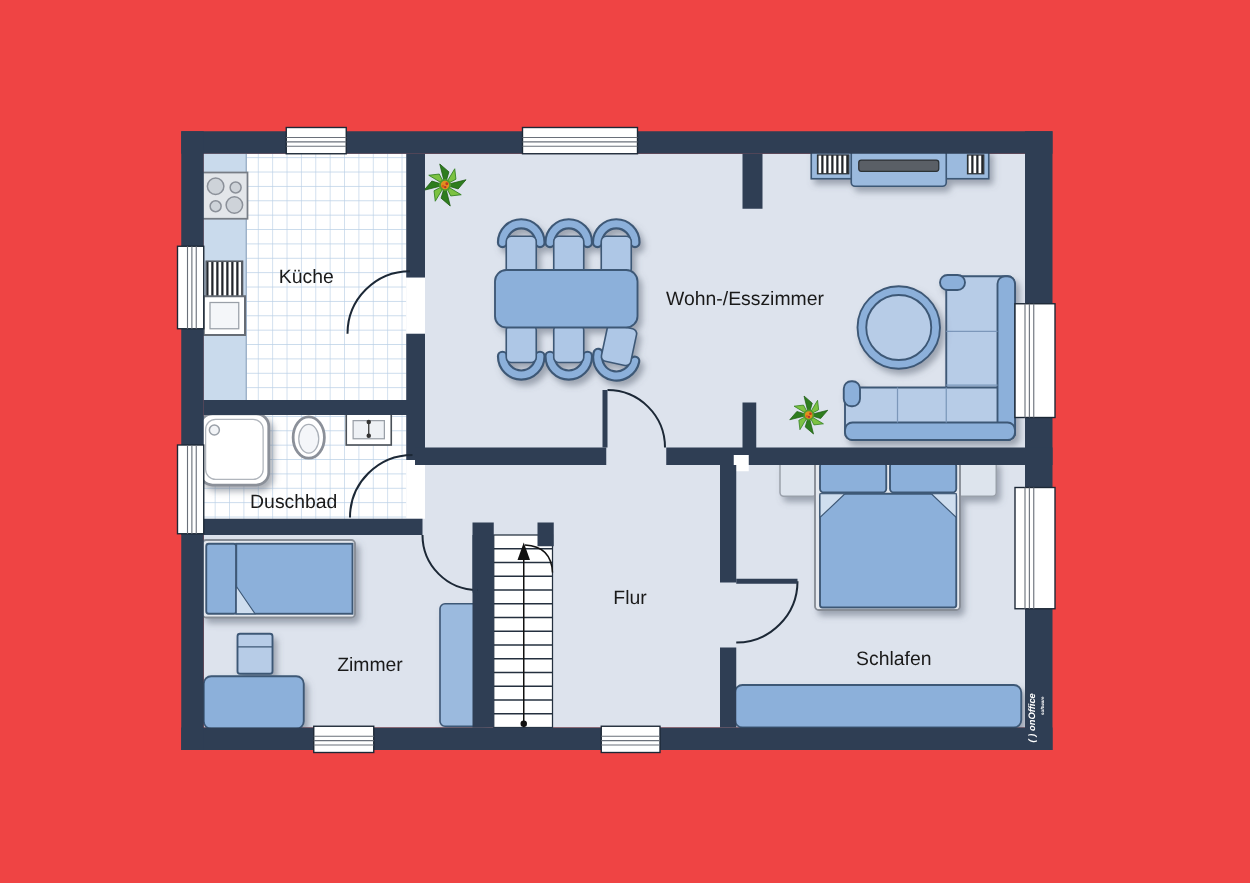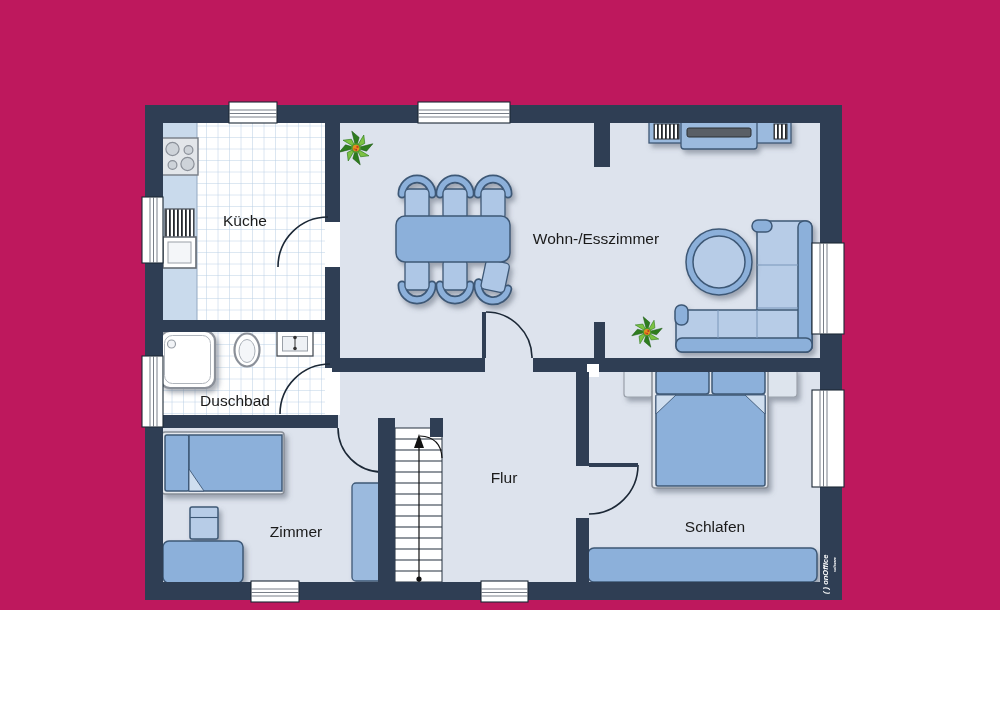--- a/index.html
+++ b/index.html
@@ -1,16 +1,16 @@
 <!DOCTYPE html>
 <html style="--wall: #2f3e54; --floor: #dde3ed; --tile-line: #b9cfe6; --furn: #8cb0da; --furn-light: #b7cce7; --furn-mid: #9bbade; --furn-border: #3e5876; --counter: #c9daec; --outline: #1c2836; --fixture-border: #8b9099; --label-color: #1a1a1a; --plant-green-dark: #2e7d1e; --plant-green-light: #7cc242; --plant-center: #e2901e;"><head>
 <meta charset="utf-8">
 <style>
   html,body{margin:0;padding:0;background:#ffffff;}
-  .page{position:relative;width:1000px;height:610px;background:#be185d;overflow:hidden;
+  .page{position:relative;width:1000px;height:706px;background:#ef4444;overflow:hidden;
         font-family:"Liberation Sans",sans-serif;}
   svg{display:block}
   .wall{fill:var(--wall)}
   .floor{fill:var(--floor)}
   .gapfill{fill:#ffffff}
   .arc{fill:none;stroke:var(--outline);stroke-width:1.6}
   .leaf{fill:var(--wall)}
   .win{fill:#fff;stroke:var(--outline);stroke-width:1.1}
   .winl{stroke:#6a707a;stroke-width:0.9}
   .furn{fill:var(--furn);stroke:var(--furn-border);stroke-width:1.5}

